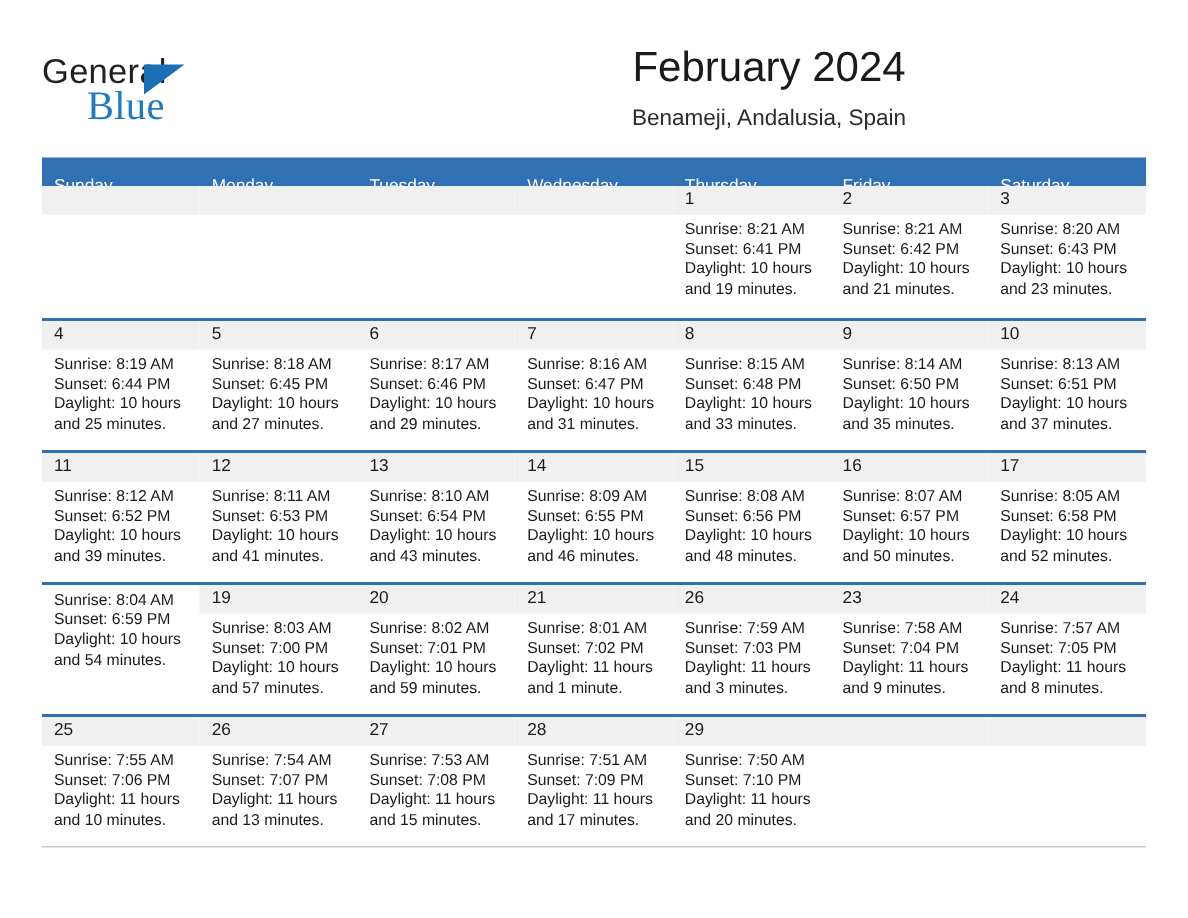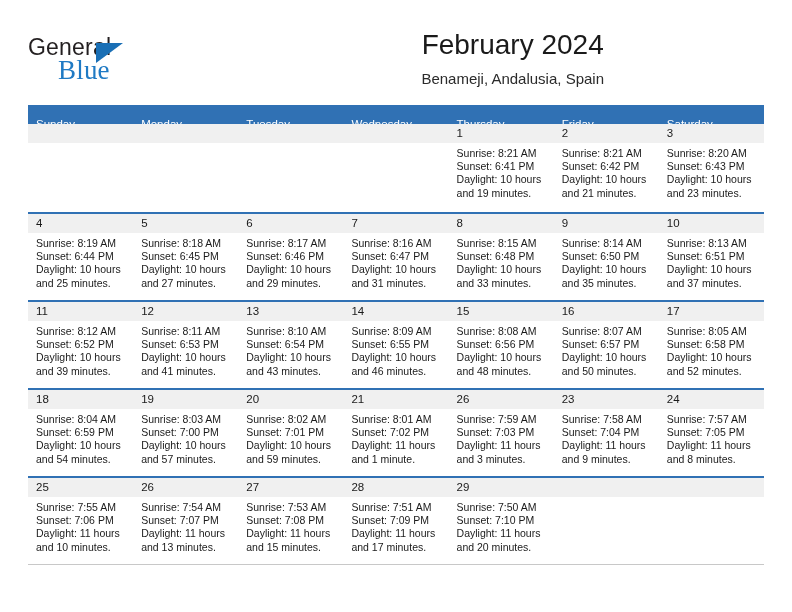--- a/index.html
+++ b/index.html
@@ -353,21 +353,20 @@
             <div class="day-info">
               <div>Sunrise: 8:05 AM</div>
               <div>Sunset: 6:58 PM</div>
               <div>Daylight: 10 hours</div>
               <div>and 52 minutes.</div>
             </div>
           </div>
         </div>
         <div class="week-row">
           <div class="day-cell">
-            <div class="day-number">18</div>
             <div class="day-info">
               <div>Sunrise: 8:04 AM</div>
               <div>Sunset: 6:59 PM</div>
               <div>Daylight: 10 hours</div>
               <div>and 54 minutes.</div>
             </div>
           </div>
           <div class="day-cell">
             <div class="day-number">19</div>
             <div class="day-info">

